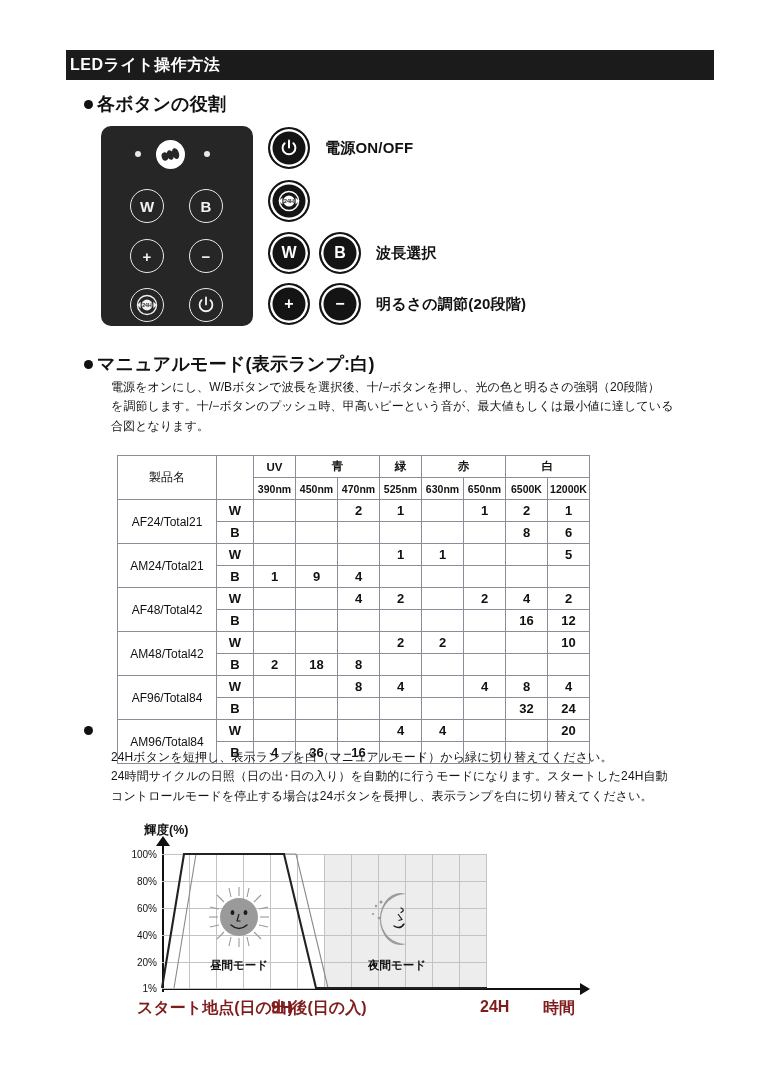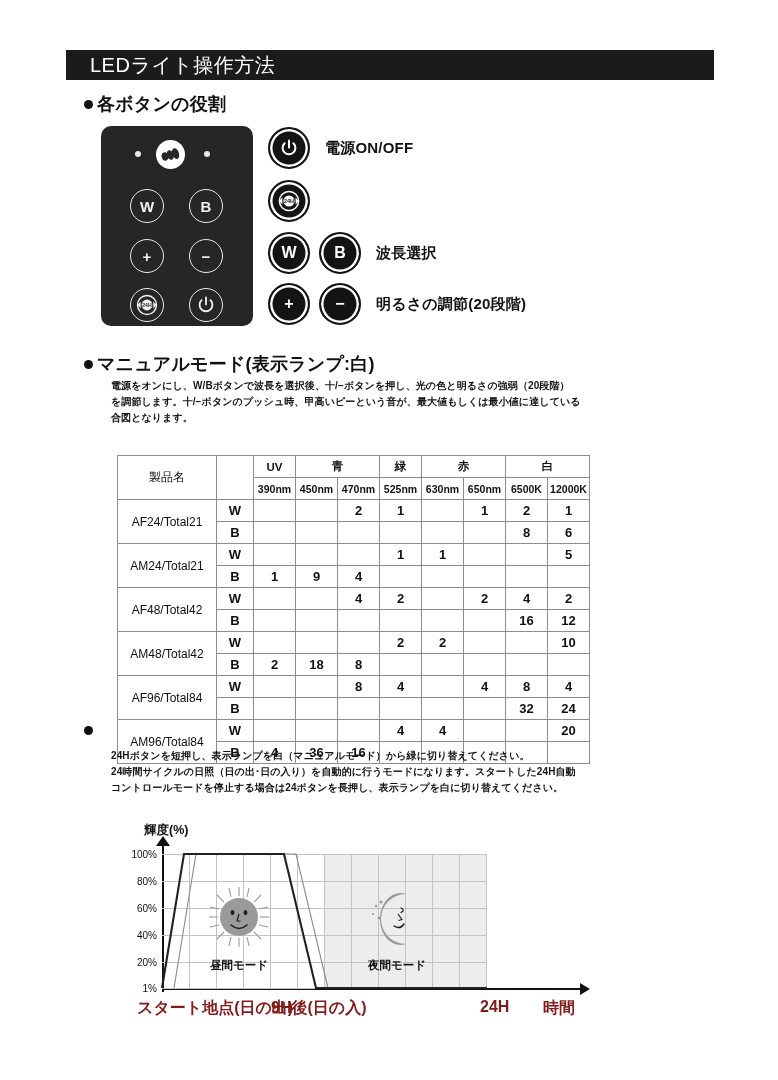--- a/index.html
+++ b/index.html
@@ -22,24 +22,24 @@
     left: 66px;
     top: 50px;
     width: 648px;
     height: 30px;
     background: #1b1b1b;
     display: flex;
     align-items: center;
   }
   .header-bar .title {
     color: #ffffff;
-    font-size: 20px;
-    font-weight: normal;
+    font-size: 16px;
+    font-weight: bold;
     letter-spacing: 0.5px;
-    padding-left: 24px;
+    padding-left: 4px;
   }
 
   
   .section-heading {
     position: absolute;
     font-size: 18px;
     font-weight: bold;
     color: #111;
     letter-spacing: 0.2px;
     white-space: nowrap;
@@ -147,26 +147,26 @@
     font-size: 15px;
     font-weight: bold;
     white-space: nowrap;
     margin-left: 6px;
     letter-spacing: 0.2px;
   }
 
   
   .body-text {
     position: absolute;
-    font-size: 10px;
+    font-size: 12px;
     line-height: 1.62;
     color: #141414;
     letter-spacing: 0.1px;
     white-space: pre-line;
-    font-weight: 700;
+    font-weight: 400;
   }
   #manual-body { left: 111px; top: 378px; width: 600px; }
   #auto-body   { left: 111px; top: 748px; width: 620px; }
 
   
   .spec-table {
     position: absolute;
     left: 117px;
     top: 455px;
     border-collapse: collapse;

